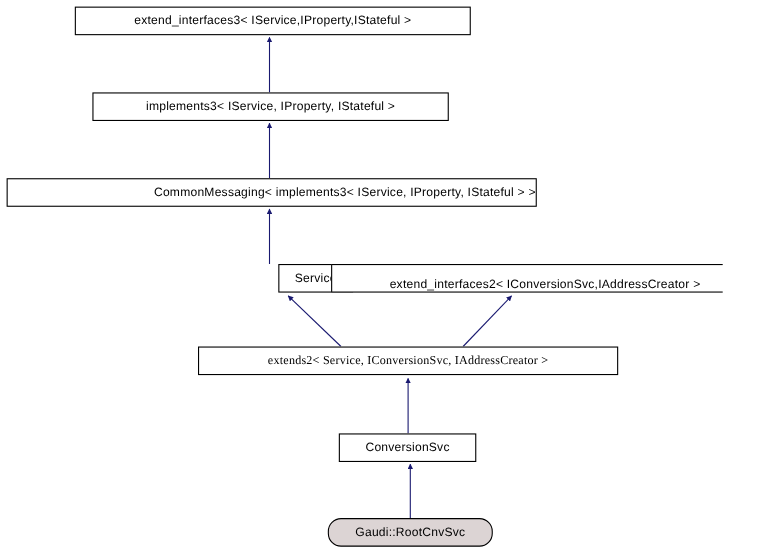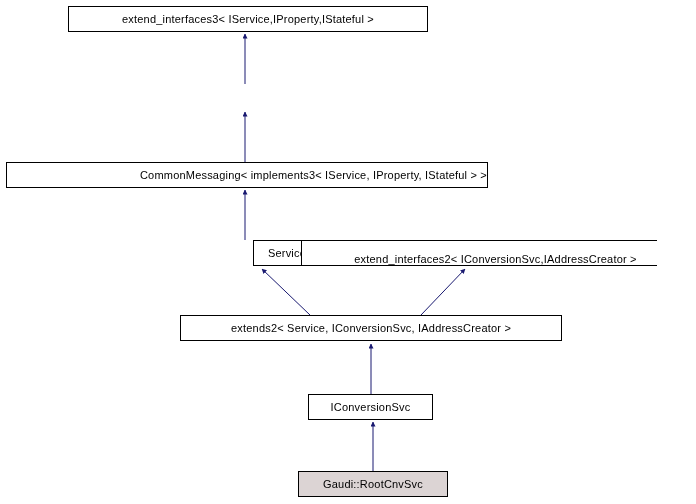--- a/index.html
+++ b/index.html
@@ -61,37 +61,40 @@
       <line x1="421" y1="315" x2="465" y2="269"></line>
       <line x1="371" y1="394" x2="371" y2="344"></line>
       <line x1="373" y1="471" x2="373" y2="422"></line>
     </g>
   </svg>
 
   <div class="node" style="left:68px; top:6px; width:360px; height:26px;">
     <span>extend_interfaces3&lt; IService,IProperty,IStateful &gt;</span>
   </div>
 
+  <div class="node" style="left:84px; top:84px; width:324px; height:26px;">
+    <span>implements3&lt; IService, IProperty, IStateful &gt;</span>
+  </div>
 
   <div class="node" style="left:6px; top:162px; width:482px; height:26px;justify-content:flex-end;">
     <span>CommonMessaging&lt; implements3&lt; IService, IProperty, IStateful &gt; &gt;</span>
   </div>
 
   <div class="node" style="left:225px; top:240px; width:68px; height:26px;margin-left:28px;">
     <span>Service</span>
   </div>
 
   <div class="node" style="left:301px; top:240px; width:389px; height:26px;align-items:flex-end;">
     <span>extend_interfaces2&lt; IConversionSvc,IAddressCreator &gt;</span>
   </div>
 
-  <div class="node" style="left:180px; top:315px; width:382px; height:26px;">
+  <div class="node" style="left:180px; top:315px; width:382px; height:26px;font-family:Liberation Serif, serif;">
     <span>extends2&lt; Service, IConversionSvc, IAddressCreator &gt;</span>
   </div>
 
   <div class="node" style="left:308px; top:394px; width:125px; height:26px;">
-    <span>IConversionSvc</span>
+    <span>ConversionSvc</span>
   </div>
 
-  <div class="node highlight" style="left:298px; top:471px; width:150px; height:26px;">
+  <div class="node highlight" style="left:298px; top:471px; width:150px; height:26px;border-radius:12px;">
     <span>Gaudi::RootCnvSvc</span>
   </div>
 </div>
 
 </body></html>

